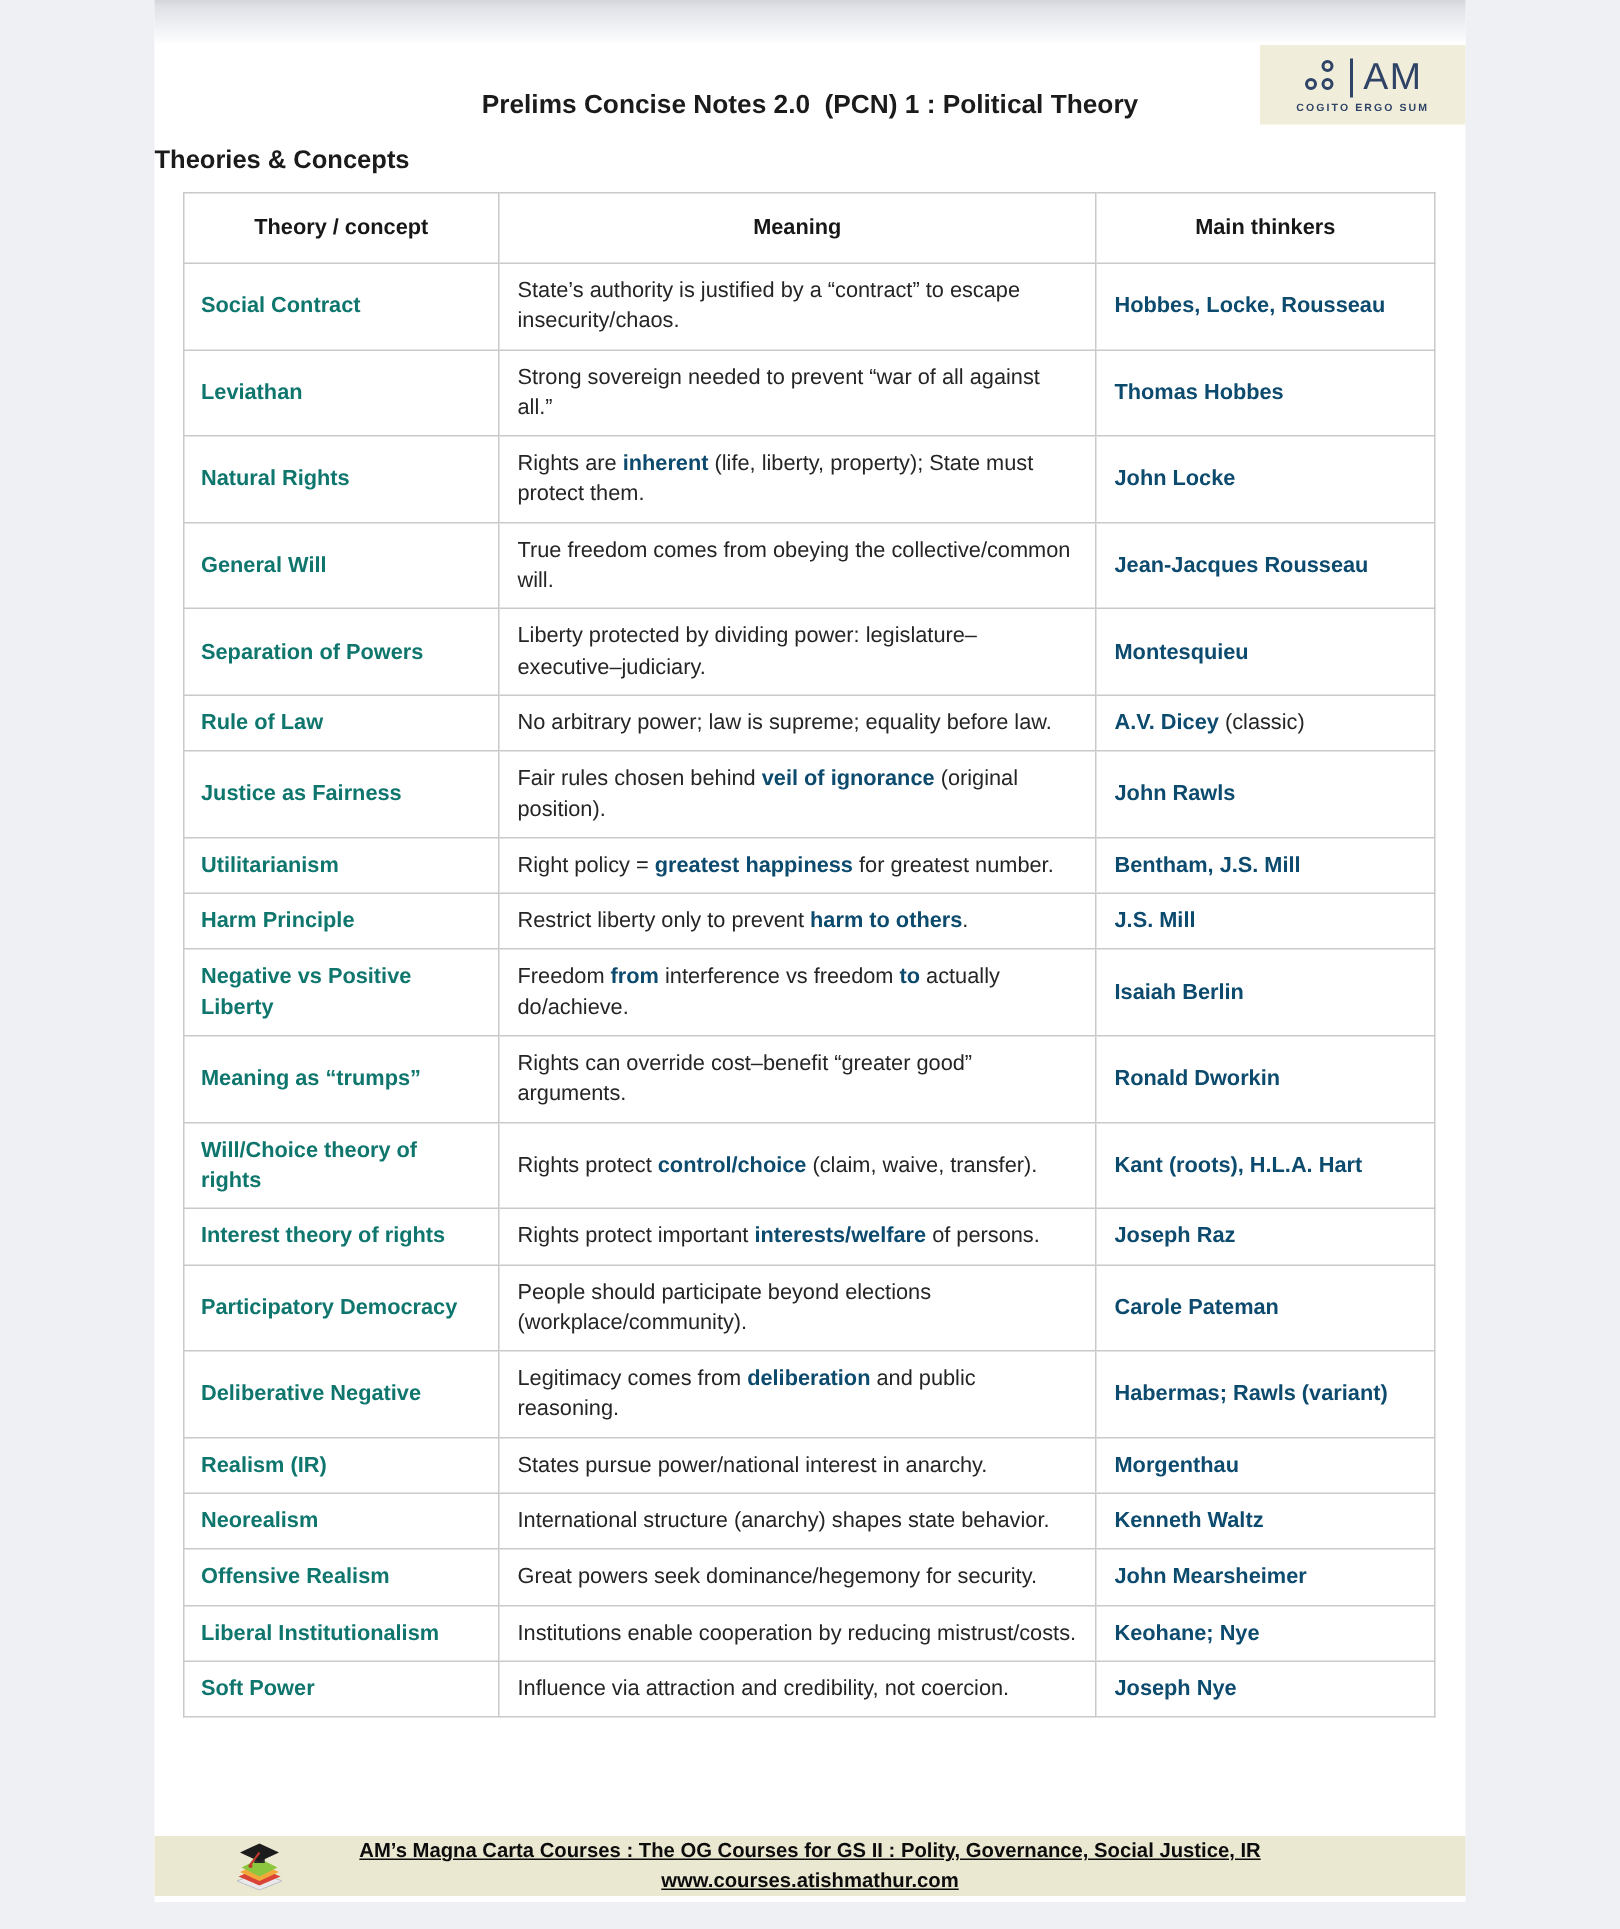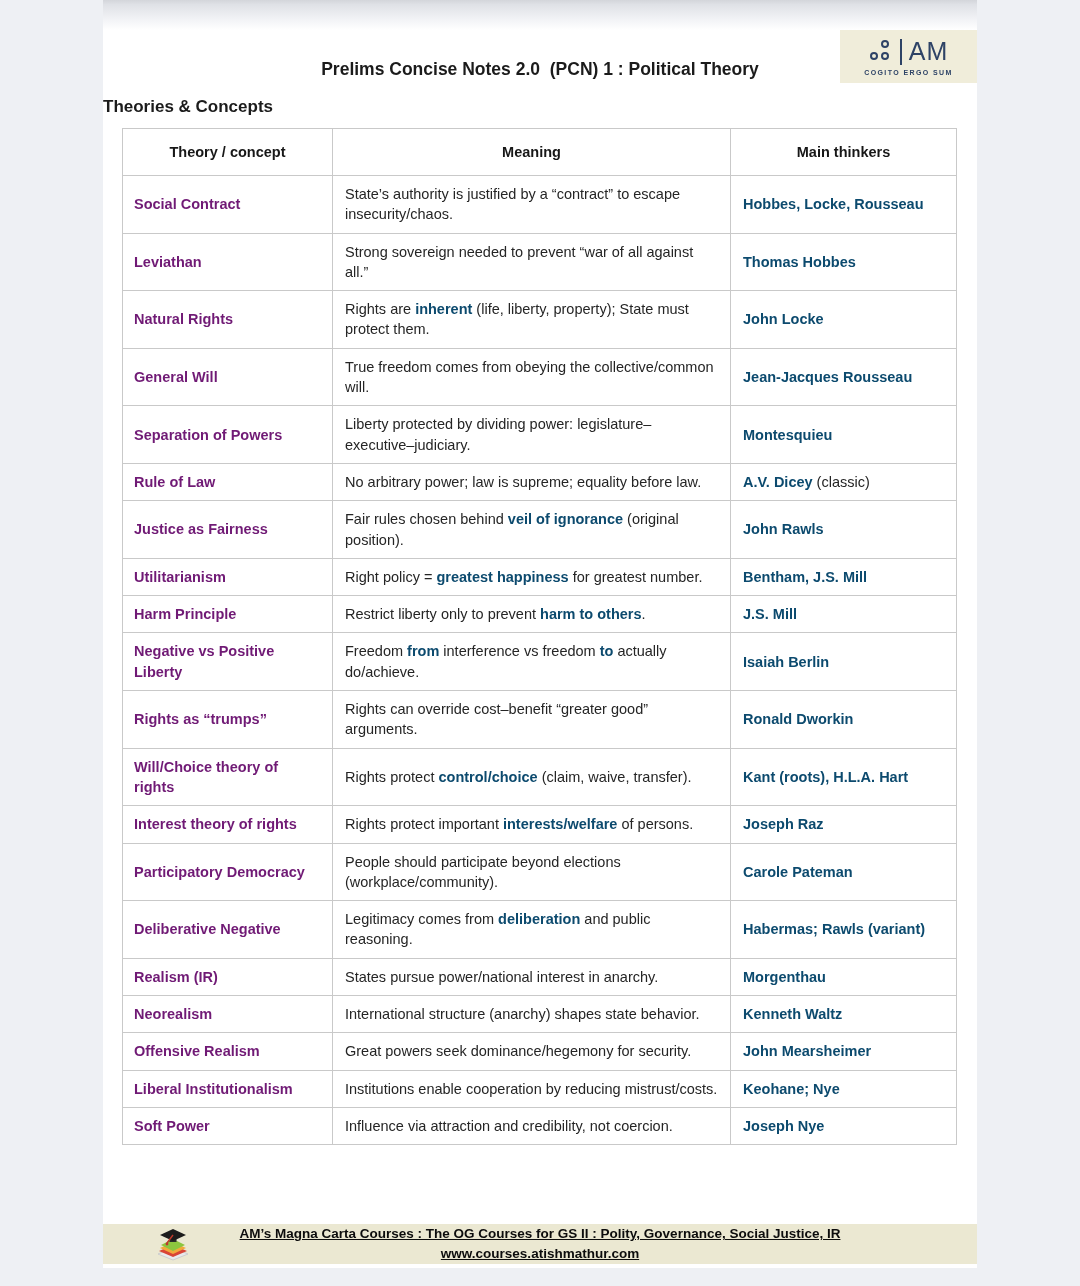--- a/index.html
+++ b/index.html
@@ -54,21 +54,21 @@
   .notes col.c2 { width:398px; }
   .notes col.c3 { width:226px; }
   .notes th {
     border:1px solid #c9c9c9; font-size:14.5px; font-weight:700;
     text-align:center; padding:15px 8px; color:#171717;
   }
   .notes td {
     border:1px solid #c9c9c9; font-size:14.5px; line-height:1.4;
     vertical-align:middle; padding:8px 12px; color:#252525;
   }
-  .notes td.theory { font-weight:700; color:#701a75; padding-left:11px;margin-left:38px; }
+  .notes td.theory { font-weight:700; color:#0f766e; padding-left:11px;margin-left:38px; }
   .notes td.meaning b, .notes td.thinkers b { color:#0c4a6e; }
   .notes td.thinkers { font-size:14.5px; }
 
   
   .footer-band {
     position:absolute; left:0; top:1224px; width:874px; height:40px;
     background:#ebe8d2; display:flex; align-items:center; justify-content:center;
   }
   .footer-icon { position:absolute; left:52px; top:3px; }
   .footer-text { text-align:center; font-size:13.5px; font-weight:700; color:#0c0c0c; }
@@ -155,21 +155,21 @@
             <td class="theory">Harm Principle</td>
             <td class="meaning">Restrict liberty only to prevent <b>harm to others</b>.</td>
             <td class="thinkers"><b>J.S. Mill</b></td>
           </tr>
           <tr>
             <td class="theory">Negative vs Positive Liberty</td>
             <td class="meaning">Freedom <b>from</b> interference vs freedom <b>to</b> actually do/achieve.</td>
             <td class="thinkers"><b>Isaiah Berlin</b></td>
           </tr>
           <tr>
-            <td class="theory">Rights as “trumps”</td>
+            <td class="theory">Meaning as “trumps”</td>
             <td class="meaning">Rights can override cost–benefit “greater good” arguments.</td>
             <td class="thinkers"><b>Ronald Dworkin</b></td>
           </tr>
           <tr>
             <td class="theory">Will/Choice theory of rights</td>
             <td class="meaning">Rights protect <b>control/choice</b> (claim, waive, transfer).</td>
             <td class="thinkers"><b>Kant (roots), H.L.A. Hart</b></td>
           </tr>
           <tr>
             <td class="theory">Interest theory of rights</td>

